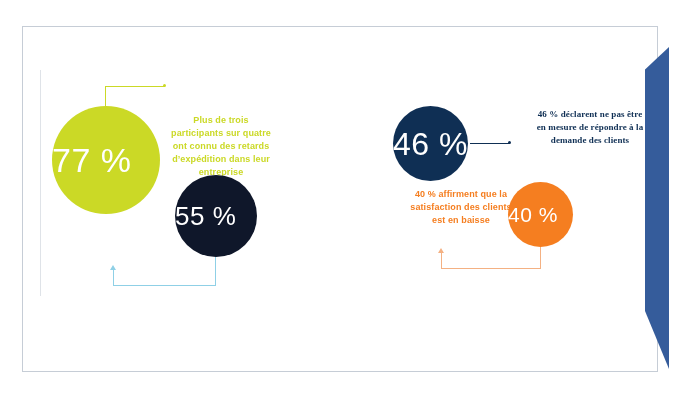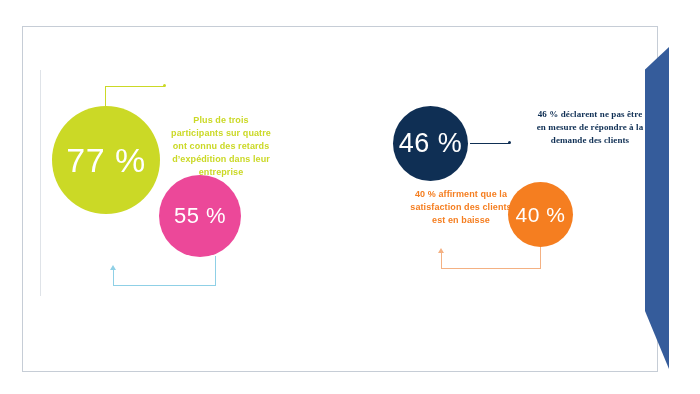--- a/index.html
+++ b/index.html
@@ -48,44 +48,44 @@
     height: 226px;
     background: #dfe3e8;
   }
 
   
   .bubble {
     position: absolute;
     border-radius: 50%;
     display: flex;
     align-items: center;
-    justify-content: center;
+    justify-content: flex-start;
     color: #ffffff;
     font-weight: 400;
     letter-spacing: 0.5px;
     line-height: 1;
     box-sizing: border-box;
   }
   #bubble-77 {
     left: 52px; top: 106px;
     width: 108px; height: 108px;
     background: #CBD926;
     font-size: 34px;
   }
   #bubble-55 {
-    left: 159px; top: 175px;
+    left: 175px; top: 175px;
     width: 82px; height: 82px;
-    background: #ec4899;
-    font-size: 22px;
+    background: #0f172a;
+    font-size: 26px;
   }
   #bubble-46 {
     left: 393px; top: 106px;
     width: 75px; height: 75px;
     background: #0F2F54;
-    font-size: 27px;
+    font-size: 32px;
   }
   #bubble-40 {
     left: 508px; top: 182px;
     width: 65px; height: 65px;
     background: #F57E20;
     font-size: 21px;
   }
 
   
   .caption {

